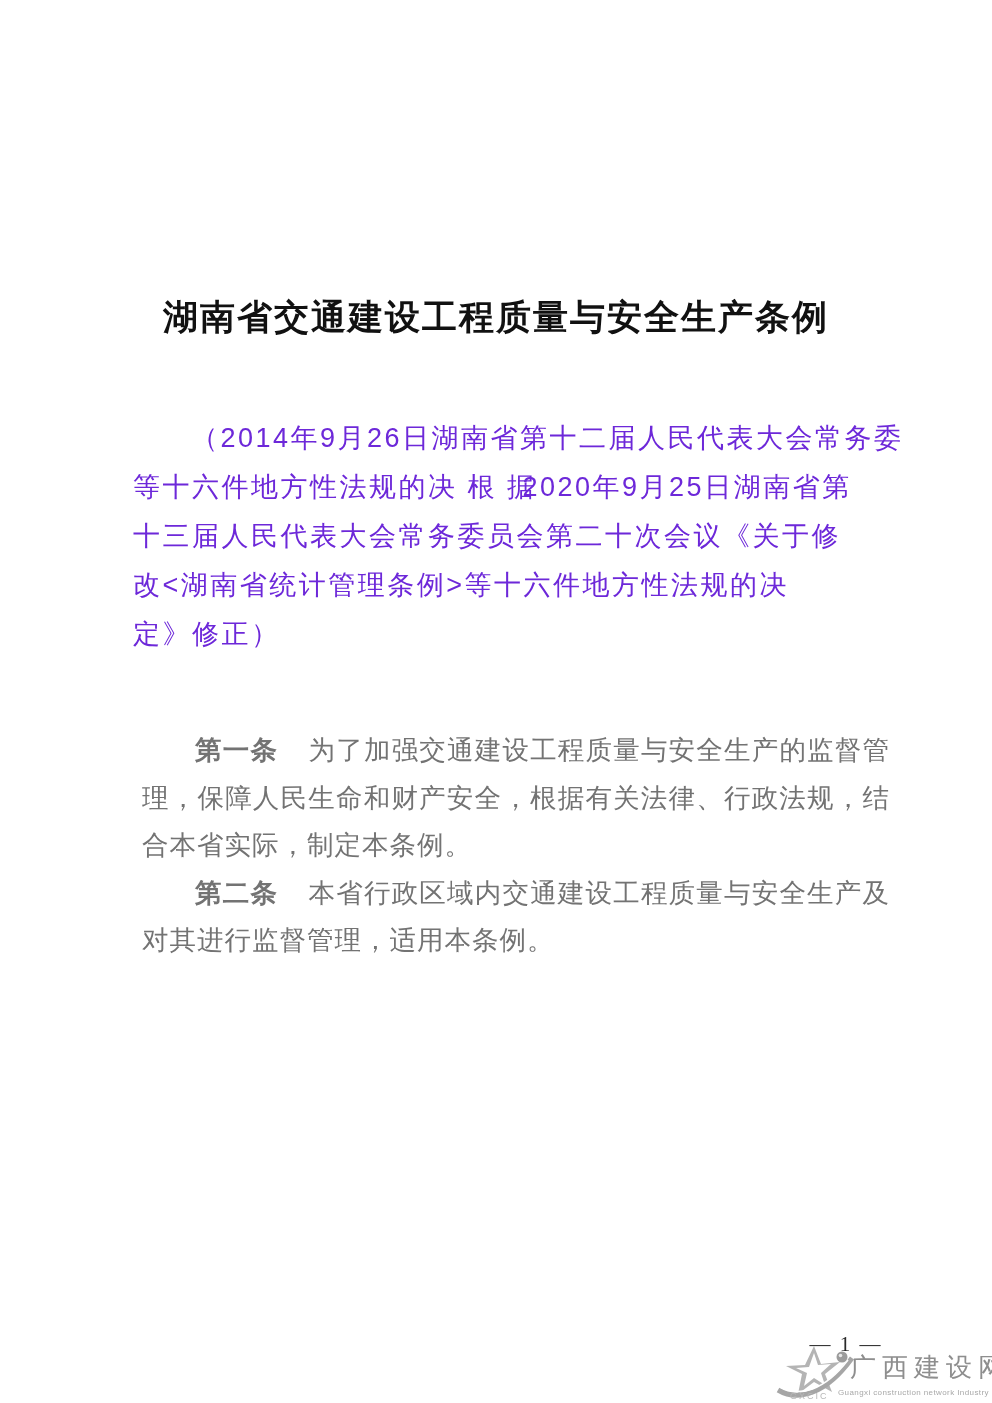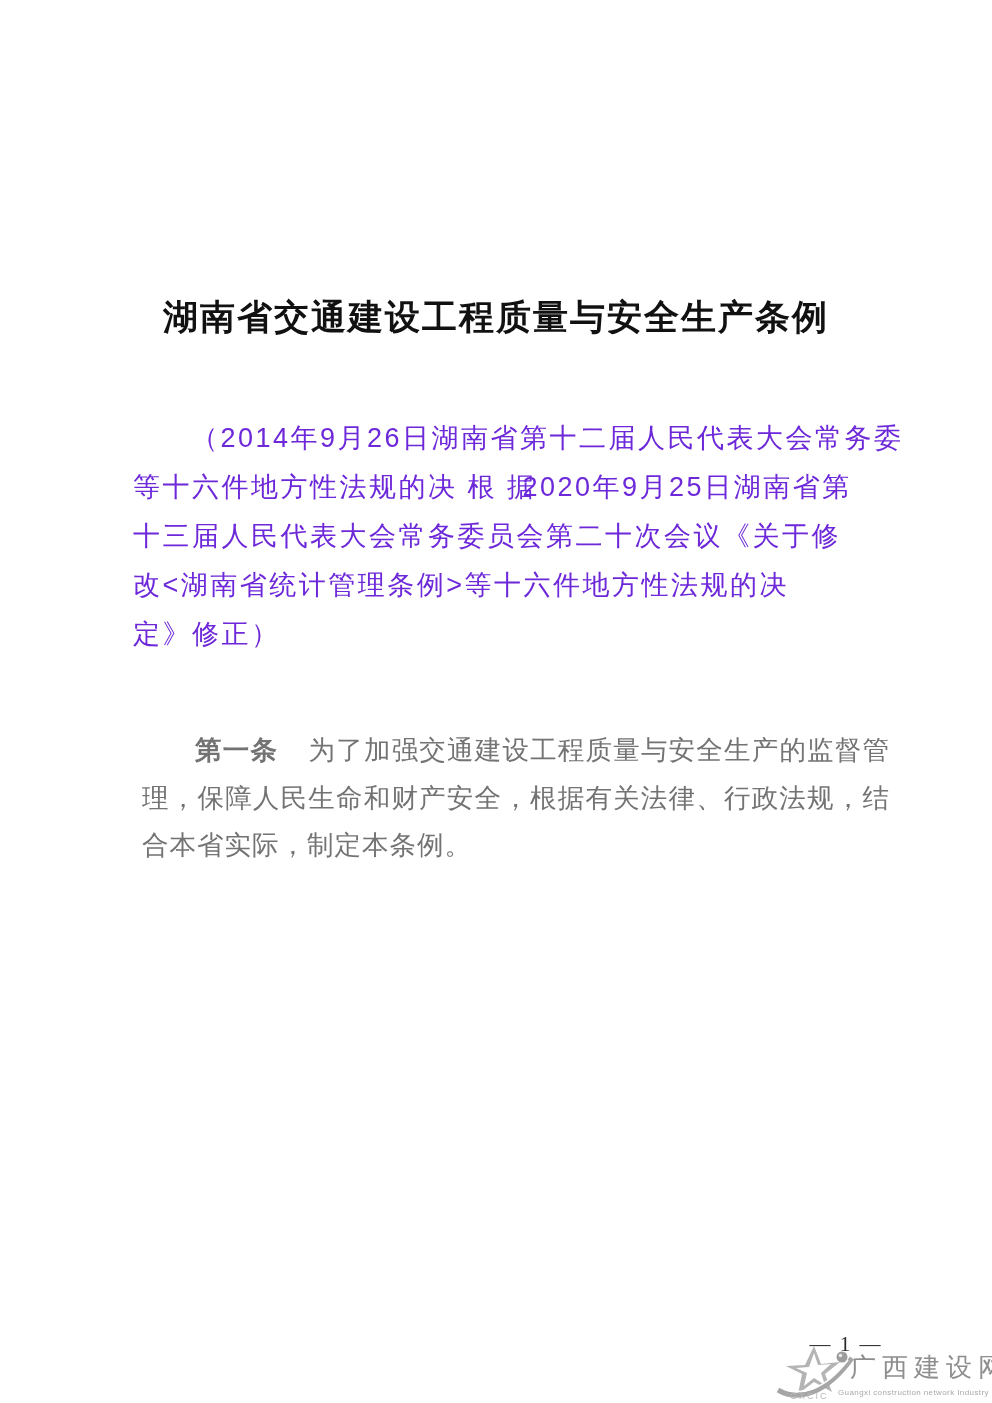--- a/index.html
+++ b/index.html
@@ -122,20 +122,23 @@
     </div>
     <div class="pre-line">十三届人民代表大会常务委员会第二十次会议《关于修</div>
     <div class="pre-line">改&lt;湖南省统计管理条例&gt;等十六件地方性法规的决</div>
     <div class="pre-line">定》修正）</div>
   </div>
 
   <div class="body-text">
     <p class="article">
       <span class="article-label">第一条</span><span>为了加强交通建设工程质量与安全生产的监督管理，保障人民生命和财产安全，根据有关法律、行政法规，结合本省实际，制定本条例。</span>
     </p>
+    <p class="article">
+      <span class="article-label">第二条</span><span>本省行政区域内交通建设工程质量与安全生产及对其进行监督管理，适用本条例。</span>
+    </p>
   </div>
 
   <div class="page-number">— 1 —</div>
 
   <div class="logo">
     <svg class="logo-star" width="80" height="58" viewBox="0 0 80 58" xmlns="http://www.w3.org/2000/svg">
 
       <polygon points="38,2 45,20 64,18 49,30 56,48 38,38 22,50 26,30 10,22 29,21" fill="#b4b4b4"></polygon>
 
       <polygon points="38,9 42,21 55,20 45,29 49,41 38,34 28,42 31,29 20,24 33,23" fill="#ffffff"></polygon>

